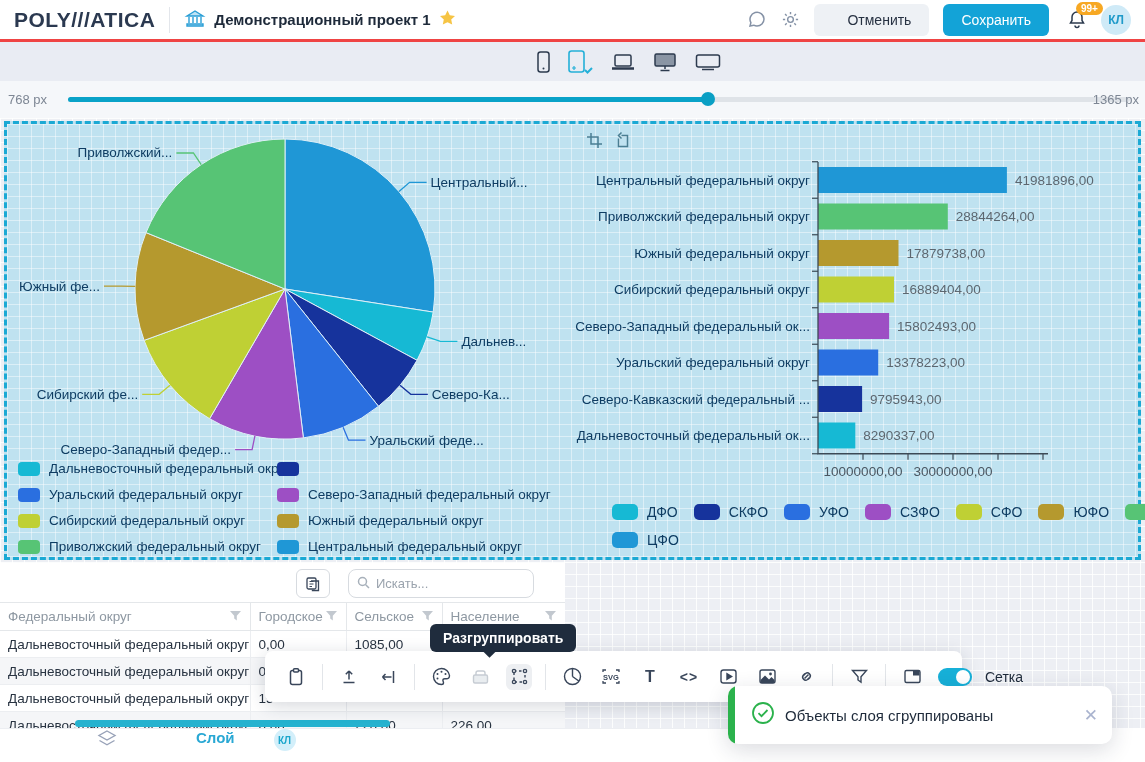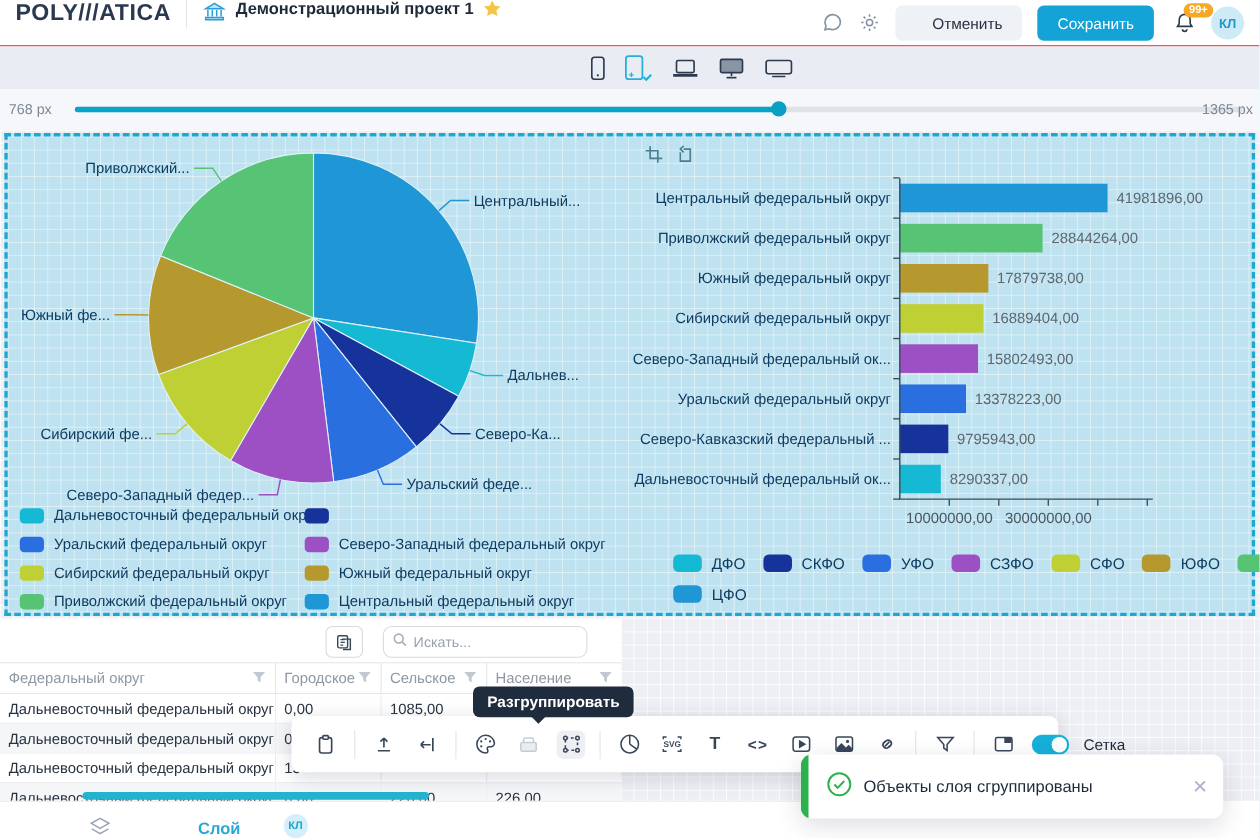--- a/index.html
+++ b/index.html
@@ -1,20 +1,20 @@
 <!DOCTYPE html>
 <html><head>
 <meta charset="utf-8">
 <style>
   * { margin:0; padding:0; box-sizing:border-box; }
   html,body { width:1145px; height:762px; font-family:"Liberation Sans","DejaVu Sans",sans-serif; background:#fff; overflow:hidden; }
   .app { position:relative; width:1145px; height:762px; }
 
   
-  .header { position:relative; height:42px; background:#fff; border-bottom:1px solid #ef4444; display:flex; padding:0 14px; }
+  .header { position:relative; height:42px; background:#fff; border-bottom:3px solid #ef4444; display:flex; align-items:center; padding:0 14px; }
   .logo { font-size:21px; font-weight:800; color:#2b3950; letter-spacing:.5px; }
   .hdr-div { width:1px; height:26px; background:#e3e6eb; margin:0 14px; }
   .proj-title { font-size:15px; font-weight:700; color:#1e2a3a; margin:0 8px; }
   .hdr-right { margin-left:auto; display:flex; align-items:center; gap:14px; }
   .icon-btn { background:none; border:none; cursor:pointer; display:flex; align-items:center; }
   .btn { border:none; border-radius:6px; font-size:14px; padding:8px 18px; cursor:pointer; font-family:inherit; }
   .btn-cancel { background:#eef1f5; color:#273142;padding-left:33px; }
   .btn-save { background:#13a3d7; color:#fff; }
   .bell-wrap { position:relative; margin-left:4px; }
   .badge-99 { position:absolute; top:-7px; left:9px; background:#f7a823; color:#fff; font-size:10px; font-weight:700; border-radius:8px; padding:1px 5px; }
@@ -88,21 +88,21 @@
 
   
   .toast { position:absolute; left:728px; top:568px; width:384px; height:58px; background:#fff; border-radius:10px;
     box-shadow:0 6px 22px rgba(30,40,60,.16); display:flex; align-items:center; z-index:9; overflow:hidden; }
   .toast .gbar { width:7px; align-self:stretch; background:#2bb24c; flex:none; }
   .toast .msg { font-size:15px; color:#1e2a3a; margin-left:10px; }
   .toast .close { margin-left:auto; margin-right:14px; background:none; border:none; color:#aab4cf; font-size:17px; cursor:pointer; }
   .toast-check { margin-left:16px; flex:none; }
 
   
-  .footer { position:absolute; left:0; bottom:0; width:959px; height:34px; background:#fff; border-top:1px solid #eceef2; display:flex; align-items:flex-end; z-index:7; }
+  .footer { position:absolute; left:0; bottom:0; width:959px; height:34px; background:#fff; border-top:1px solid #eceef2; display:flex; align-items:flex-start; z-index:7;padding-left:16px; }
   .layers-btn { background:none; border:none; cursor:pointer; margin-left:80px; display:flex; }
   .layer-label { margin-left:78px; font-size:15px; font-weight:700; color:#29a8d4; cursor:pointer; }
   .layer-badge { margin-left:39px; width:22px; height:22px; border-radius:50%; background:#d3effa; color:#1ba6cc; font-size:10px; font-weight:700; display:flex; align-items:center; justify-content:center; }
 </style>
 </head>
 <body>
 
 <div class="app">
 
   <div class="header">

